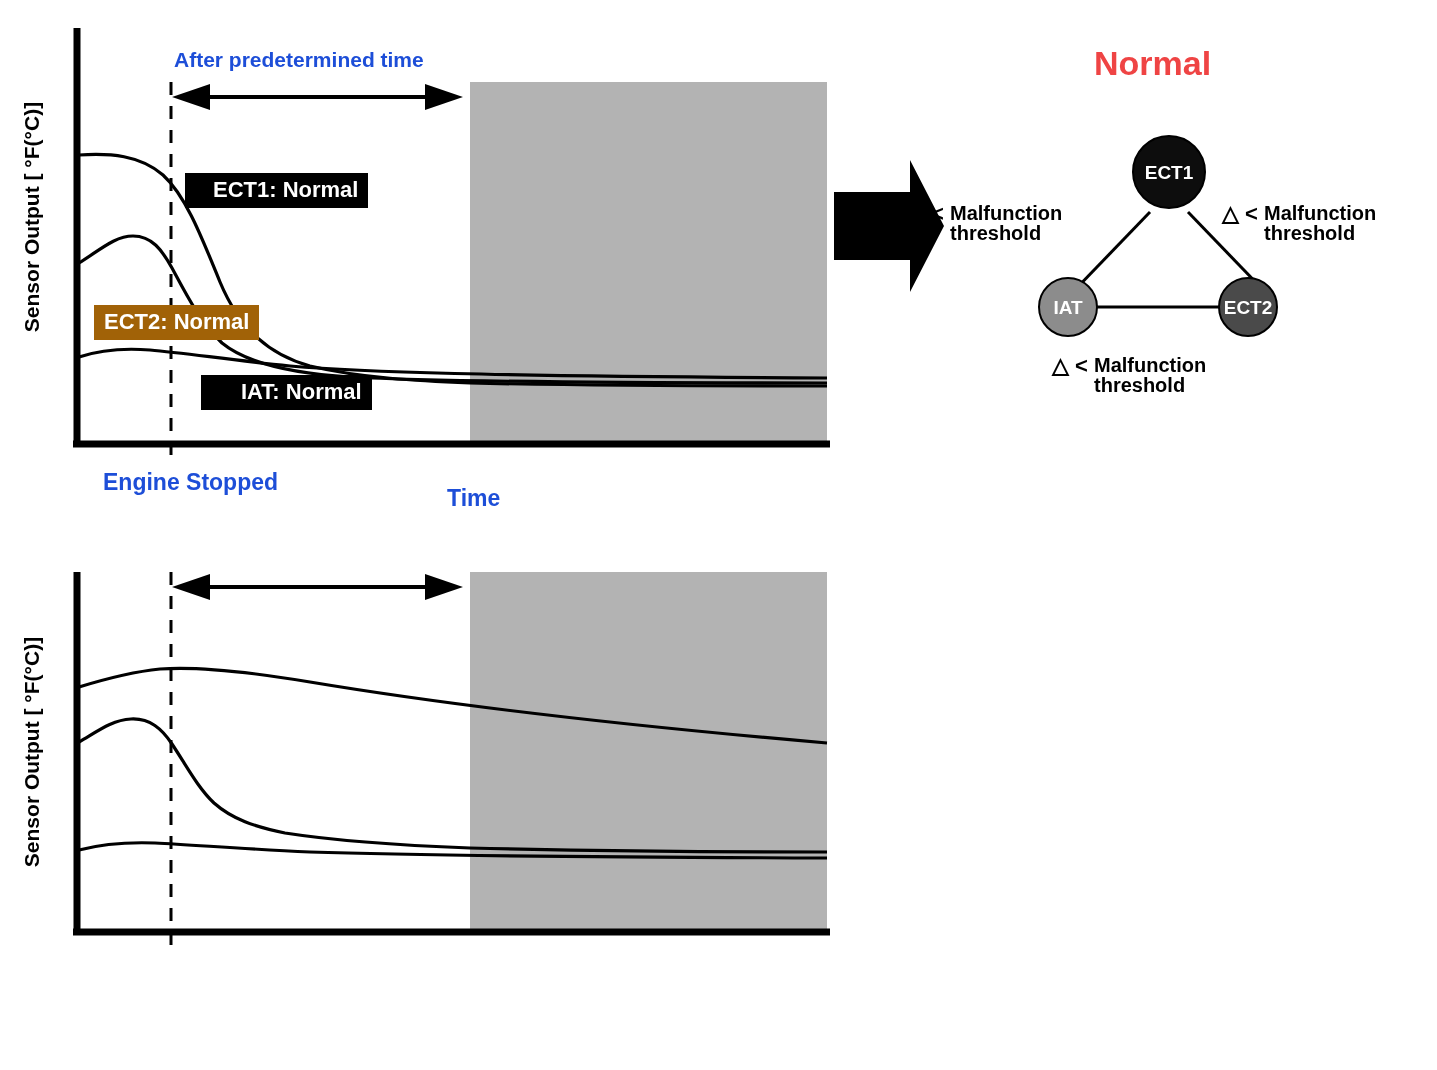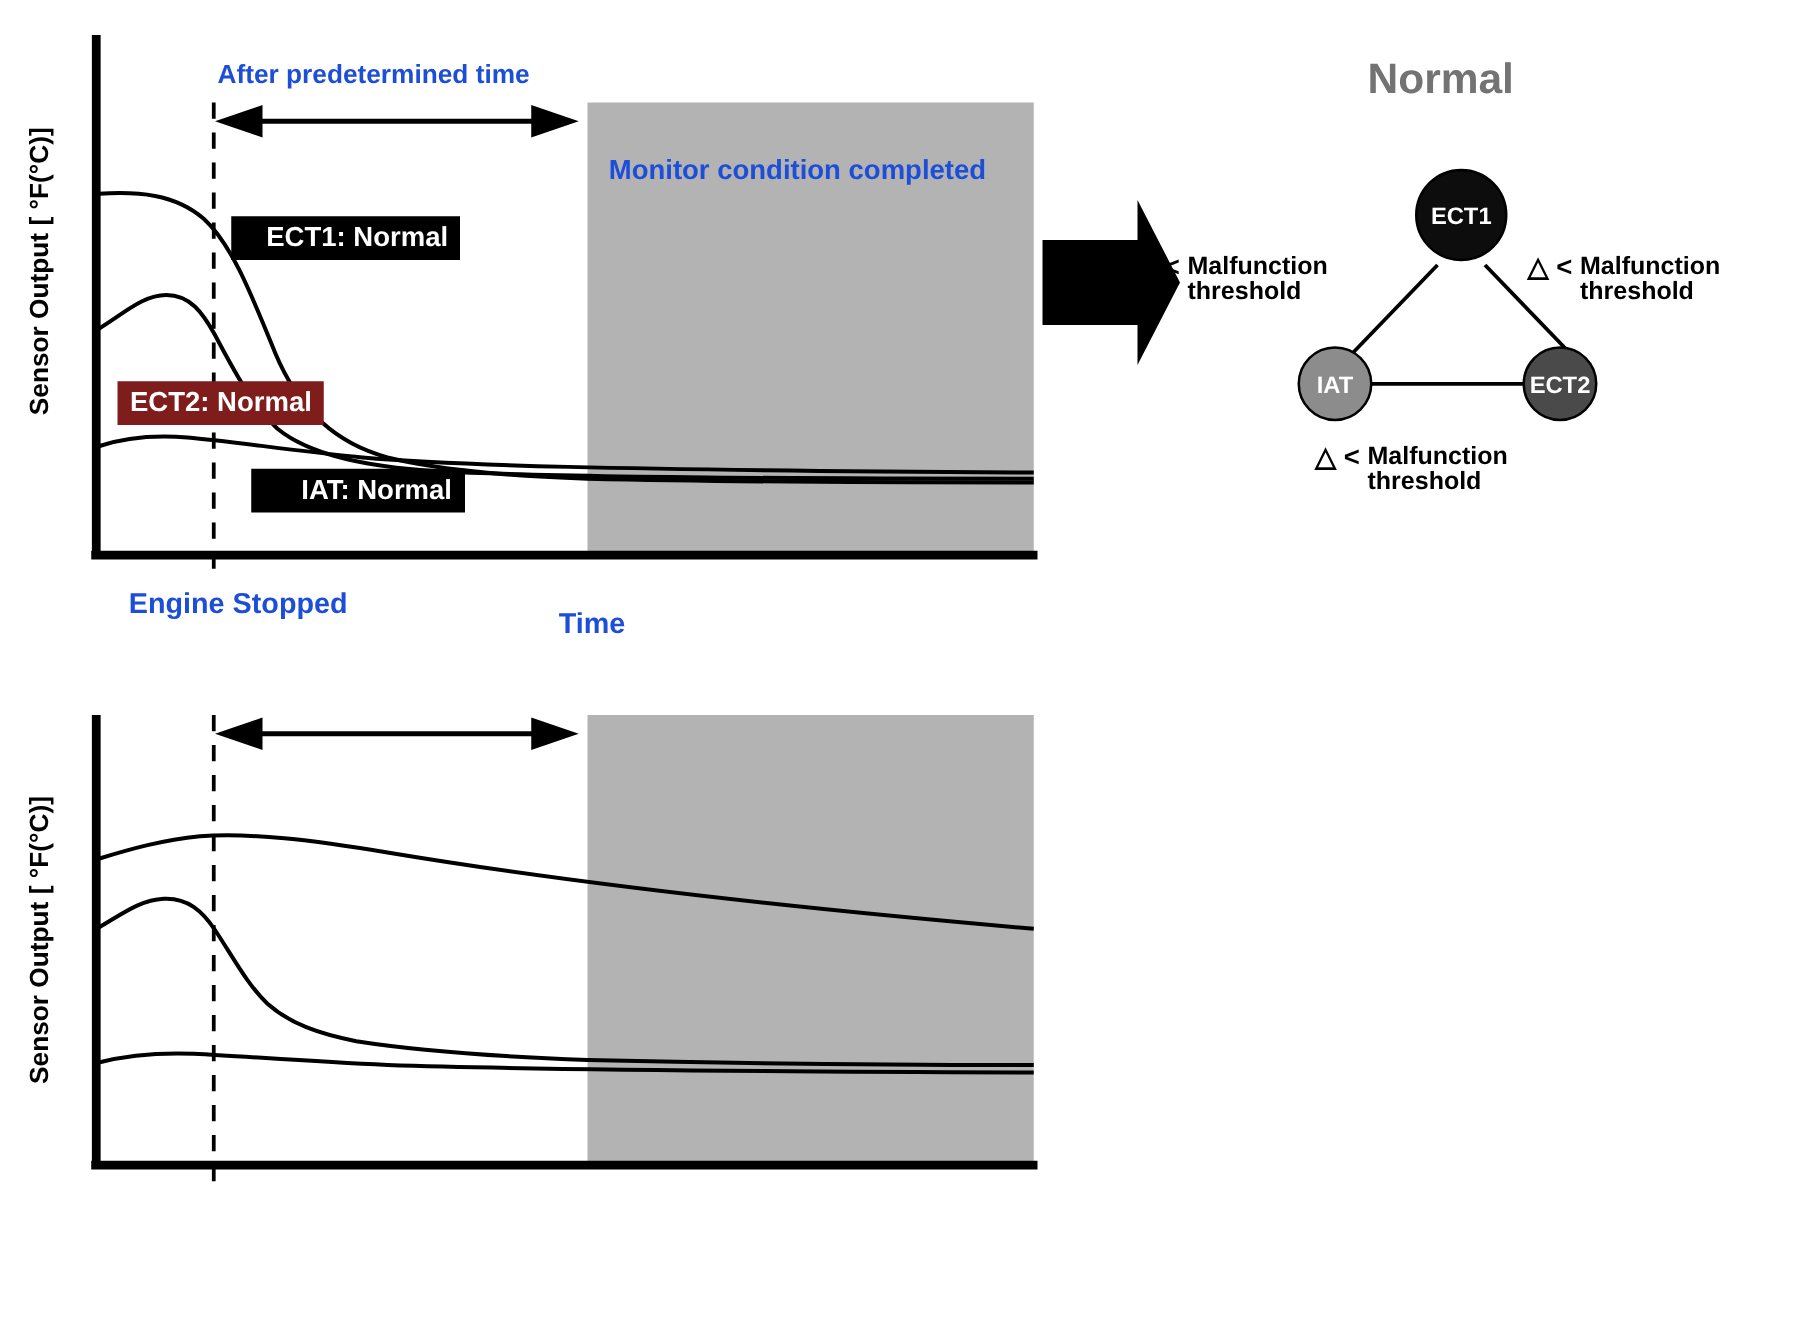--- a/index.html
+++ b/index.html
@@ -16,30 +16,30 @@
           transform:rotate(-90deg);transform-origin:center center;
           font-size:21px;font-weight:bold;color:#000;text-align:center;
           white-space:nowrap;letter-spacing:0px;}
 
   .svgwrap{position:absolute;left:0;top:0;}
 
   .boxlabel{position:absolute;color:#ffffff;font-weight:bold;
             font-size:22px;line-height:1;padding:6px 10px 7px 10px;
             white-space:nowrap;}
   .bl-black{background:#000000;}
-  .bl-dark{background:#7f1d1d;text-align:center;}
+  .bl-dark{background:#a16207;text-align:center;}
   .bl-mid{background:#000000;padding-left:40px;}
 
   .plaintext{position:absolute;font-weight:bold;color:#1d4ed8;white-space:nowrap;}
 
   .axname{font-size:23px;}
   .predet{font-size:21px;}
   .monitor{font-size:22px;}
 
-  .sectitle{position:absolute;font-size:34px;font-weight:bold;color:#737373;
+  .sectitle{position:absolute;font-size:34px;font-weight:bold;color:#ef4444;
             white-space:nowrap;}
 
   .thr{position:absolute;font-size:20px;font-weight:bold;color:#000;
        line-height:1.02;white-space:nowrap;}
 
   .node-label{font-size:19px;font-weight:bold;fill:#ffffff;
               font-family:"Liberation Sans", sans-serif;}
 </style>
 </head>
 <body>
@@ -70,21 +70,20 @@
                C560,385 700,386 827,386" fill="none" stroke="#000" stroke-width="3.2"></path>
       <path d="M79,263 C100,250 115,236 133,236 C152,236 162,250 172,268
                C186,294 200,322 222,343 C250,366 300,374 350,377
                C430,381 560,383 827,383" fill="none" stroke="#000" stroke-width="3.2"></path>
       <path d="M79,357 C100,350 125,348 150,350 C185,353 230,360 290,366
                C360,372 480,376 827,378" fill="none" stroke="#000" stroke-width="3.2"></path>
     </svg>
 
     <div class="plaintext predet" style="left:174px;top:48px;">After predetermined time</div>
 
-    <div class="plaintext monitor" style="left:487px;top:123px;">Monitor condition completed</div>
 
     <div class="boxlabel bl-black" style="left:185px;top:173px;padding-left:28px;">ECT1: Normal</div>
 
     <div class="boxlabel bl-dark" style="left:94px;top:305px;">ECT2: Normal</div>
 
     <div class="boxlabel bl-mid" style="left:201px;top:375px;">IAT: Normal</div>
 
     <div class="plaintext axname" style="left:84px;top:469px;margin-left:19px;">Engine Stopped</div>
 
     <div class="plaintext axname" style="left:447px;top:469px;margin-top:16px;">Time</div>

